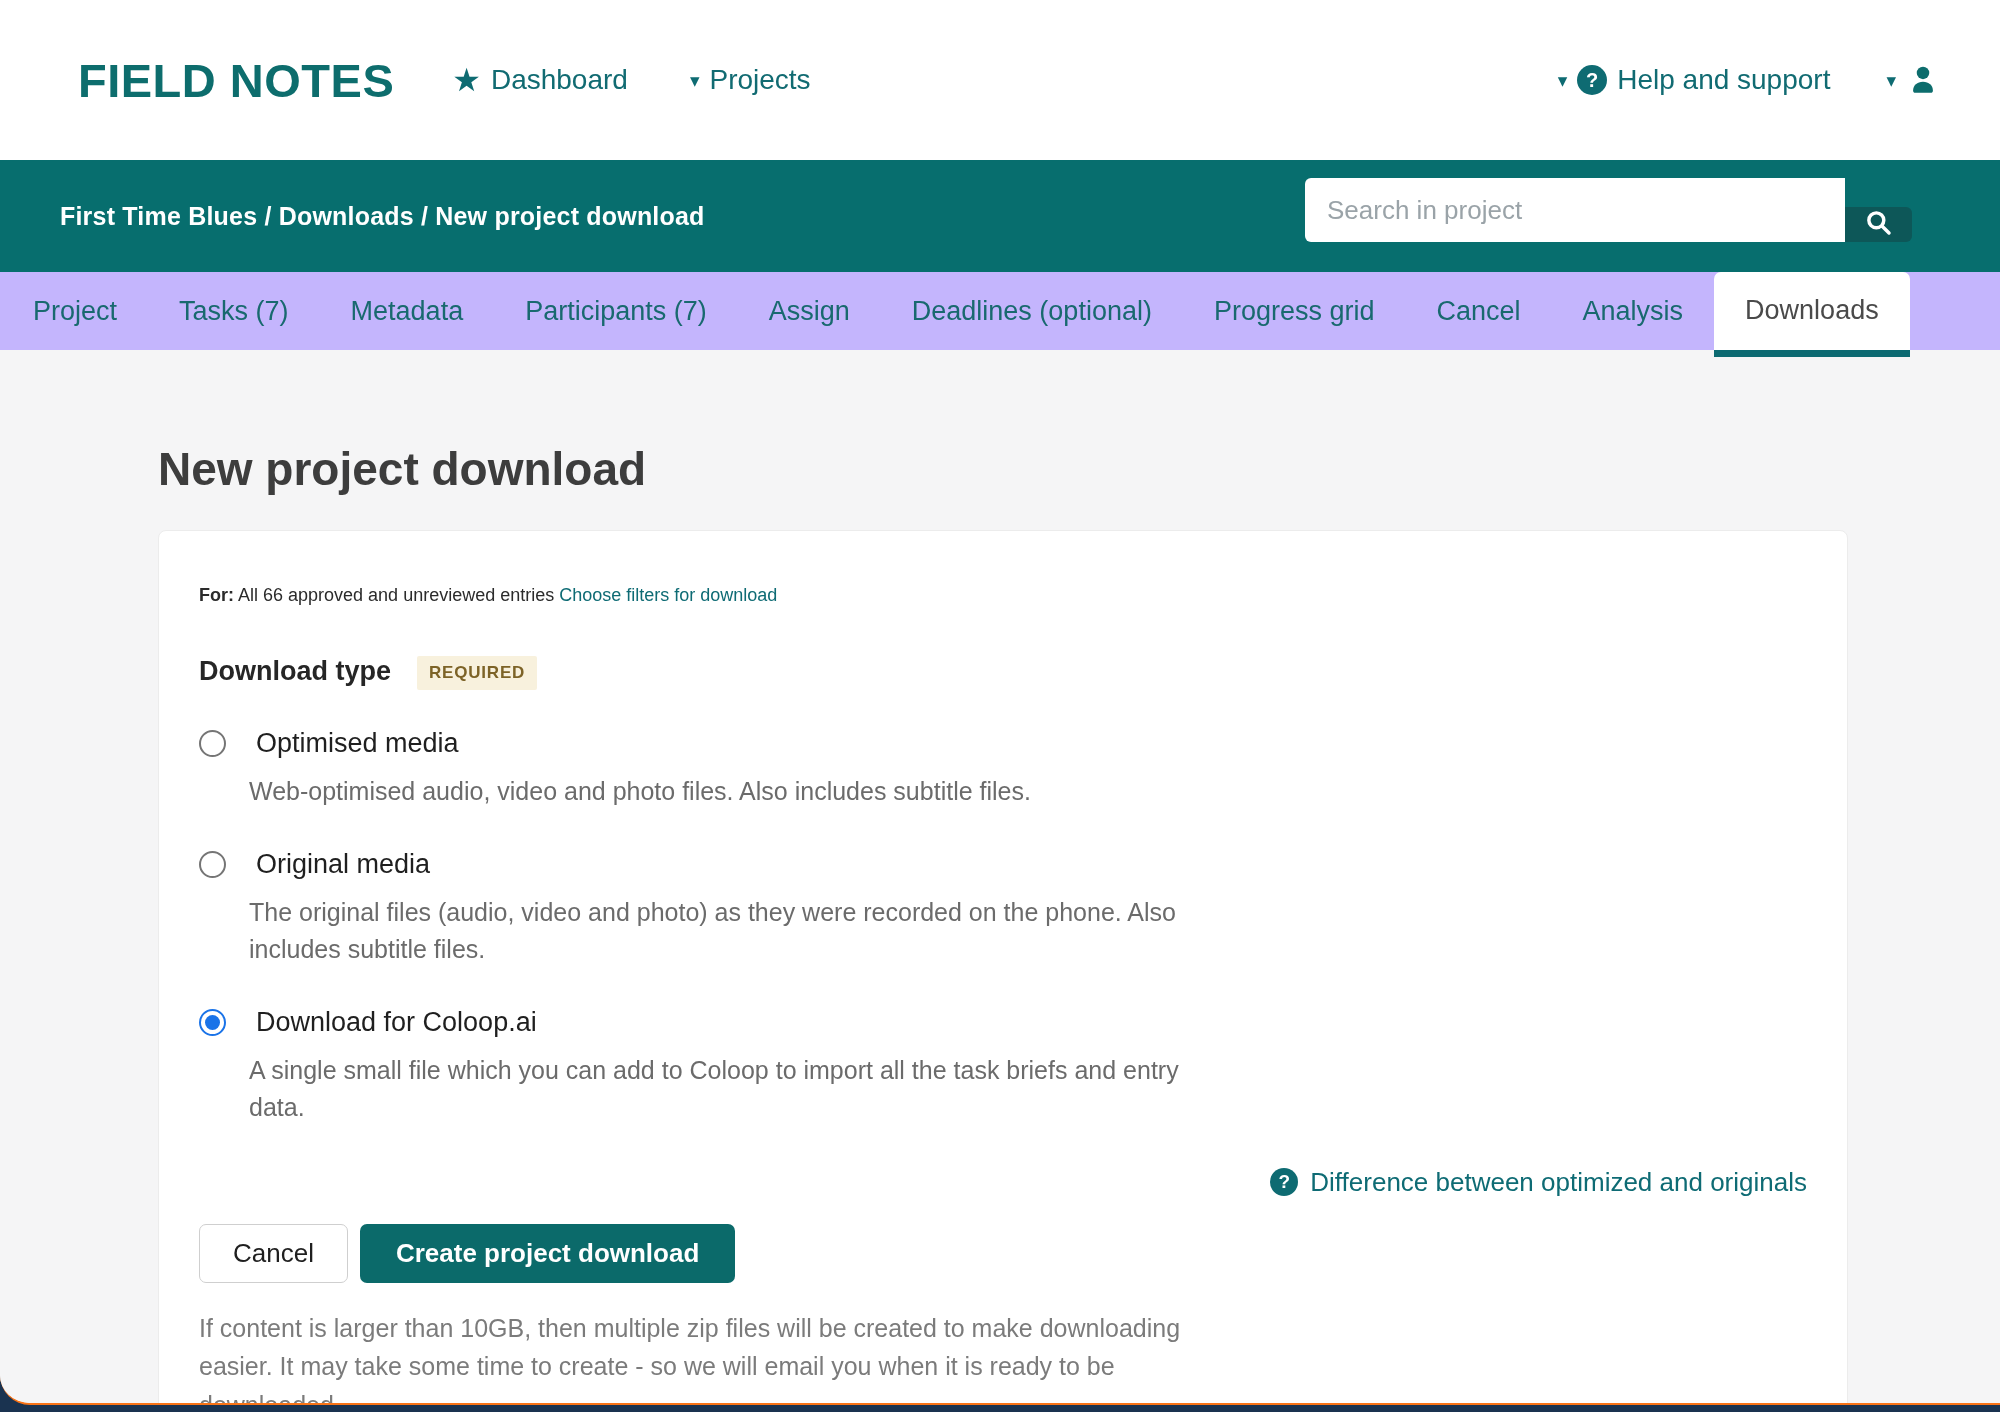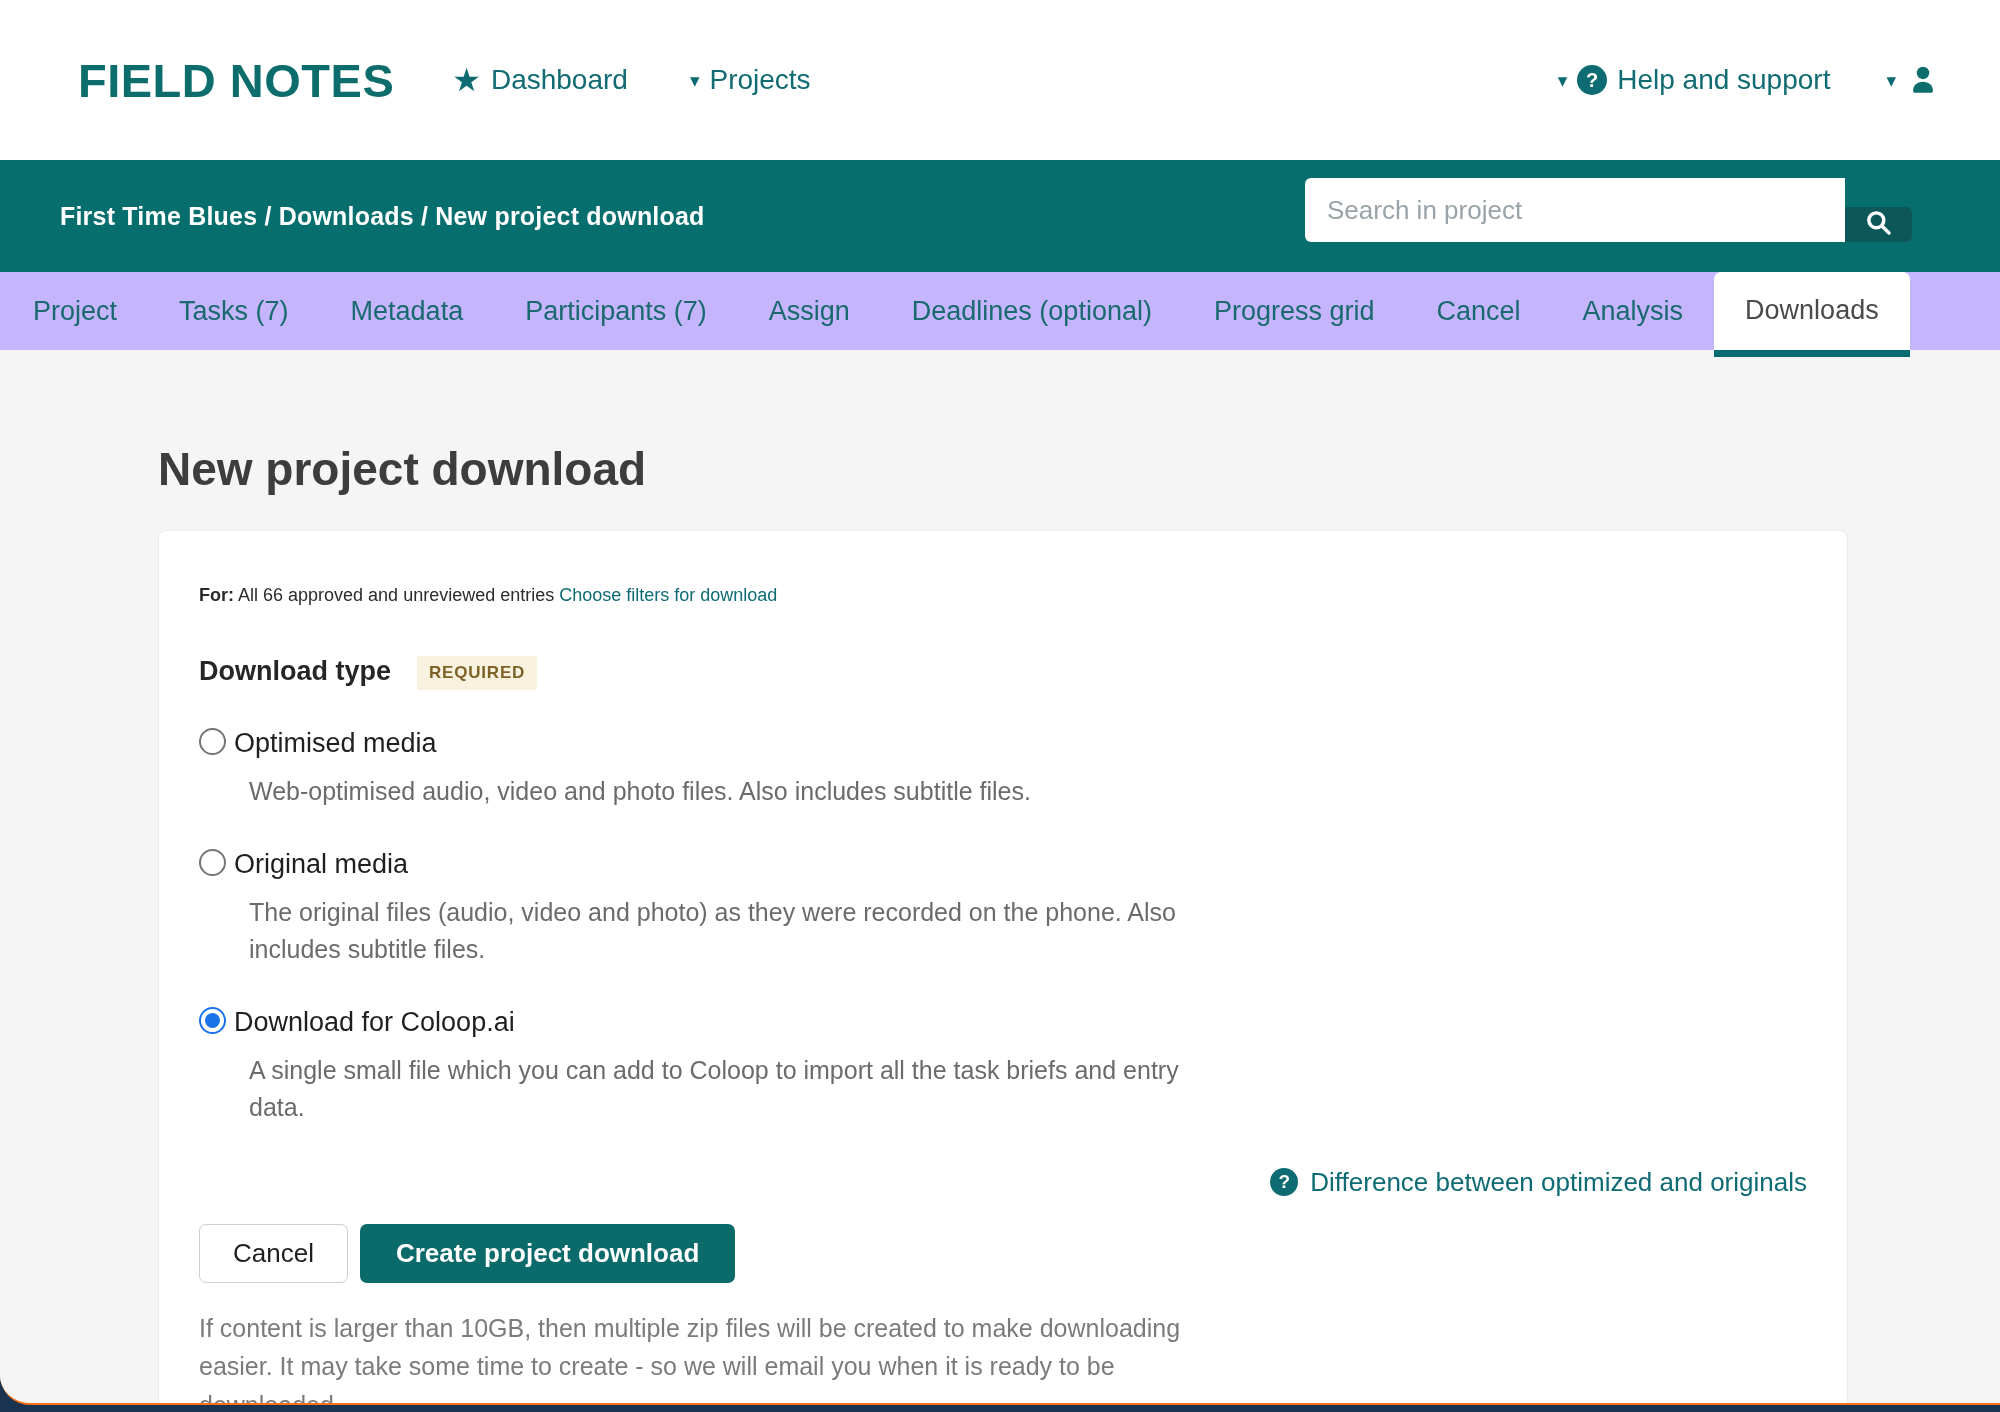--- a/index.html
+++ b/index.html
@@ -109,21 +109,21 @@
   .dtype-label { font-size:27px; font-weight:700; color:#262626; }
   .badge {
     background:#f8f1dd; color:#7d6327;
     font-size:17px; font-weight:700; letter-spacing:0.8px;
     padding:7px 12px; border-radius:2px;
   }
 
   .options { margin-top:38px; }
   .option { margin-top:38px; }
   .option:first-child { margin-top:0; }
-  .option-head { display:flex; gap:8px; cursor:pointer; }
+  .option-head { display:flex; align-items:center; gap:30px; cursor:pointer; }
   .radio {
     width:27px; height:27px; border-radius:50%;
     border:2.5px solid #757575; background:#fff; flex:0 0 auto;
     display:flex; align-items:center; justify-content:center;
   }
   .option.selected .radio { border-color:#1a73e8; }
   .radio .dot { width:15px; height:15px; border-radius:50%; background:transparent; }
   .option.selected .radio .dot { background:#1a73e8; }
   .option-label { font-size:27px; color:#1f1f1f; }
   .option-desc {

